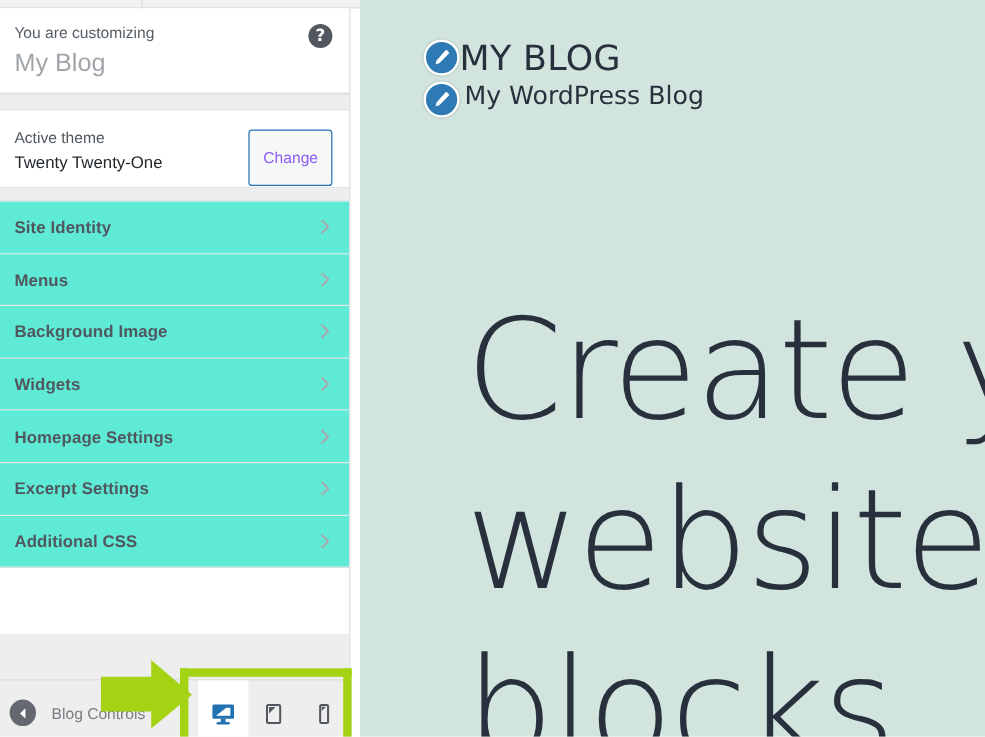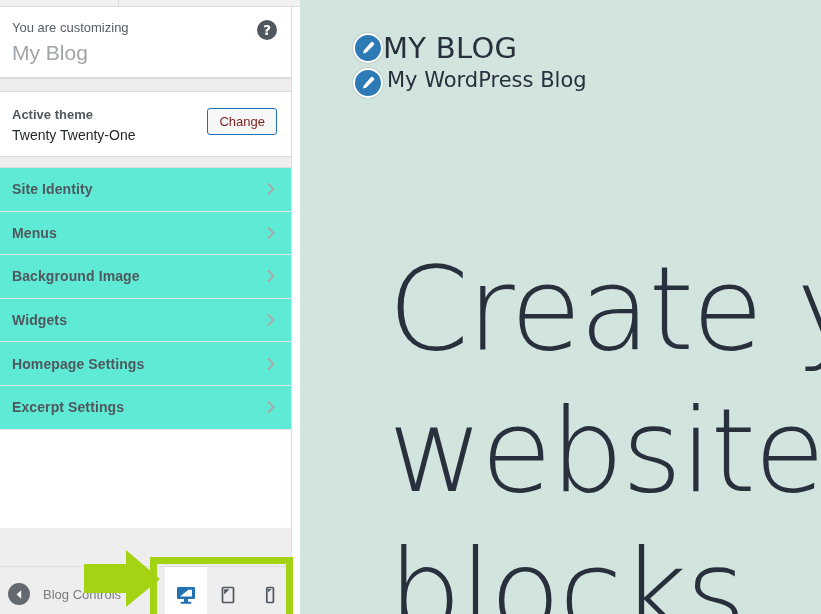--- a/index.html
+++ b/index.html
@@ -93,26 +93,26 @@
     font-family: "DejaVu Sans", sans-serif;
     cursor: pointer;
   }
   .spacer-band { height: 14px; background: #eeeeee;
     border-top: 1px solid #dddddd; border-bottom: 1px solid #dddddd; }
 
   .theme-row {
     height: 65px; background: #fff; position: relative;
     padding: 14px 12px 0 12px; border-bottom: 1px solid #dddddd;
   }
-  .active-theme-label { font-size: 13px; color: #50575e; line-height: 1.45; font-weight: bold; }
+  .active-theme-label { font-size: 13px; color: #50575e; line-height: 1.45; }
   .theme-name { font-size: 14px; color: #23282d; font-weight: normal; line-height: 1.5; }
   .change-btn {
     position: absolute; right: 14px; top: 16px;
-    padding: 5px 11px; font-size: 13px;
-    color: #7f1d1d; background: #f6f7f7;
+    padding: 15px 11px; font-size: 13px;
+    color: #8b5cf6; background: #f6f7f7;
     border: 1px solid #2271b1; border-radius: 3px;
     cursor: pointer; font-family: "Liberation Sans", sans-serif;
   }
   .spacer-band2 { height: 11px; background: #eeeeee;
     border-bottom: 1px solid #dddddd; }
 
   .section-list { background: #fff; }
   .section-item {
     position: relative; height: 43.6px;
     display: flex; align-items: center;
@@ -282,20 +282,28 @@
 
       <div class="section-item">
         <span class="section-label">Excerpt Settings</span>
         <span class="chevron">
           <svg width="12" height="12" viewBox="0 0 12 12">
               <path d="M3.5 1 L8.5 6 L3.5 11" fill="none" stroke="#a7aaad" stroke-width="1.8" stroke-linecap="round" stroke-linejoin="round"></path>
             </svg>
         </span>
       </div>
 
+      <div class="section-item">
+        <span class="section-label">Additional CSS</span>
+        <span class="chevron">
+          <svg width="12" height="12" viewBox="0 0 12 12">
+              <path d="M3.5 1 L8.5 6 L3.5 11" fill="none" stroke="#a7aaad" stroke-width="1.8" stroke-linecap="round" stroke-linejoin="round"></path>
+            </svg>
+        </span>
+      </div>
 
     </div>
 
     <div class="list-tail"></div>
 
     <div class="footer-bar">
       <span class="collapse-btn">
         <svg width="11" height="11" viewBox="0 0 11 11">
             <path d="M7.2 1.2 L2.6 5.5 L7.2 9.8 Z" fill="#ffffff"></path>
           </svg>

